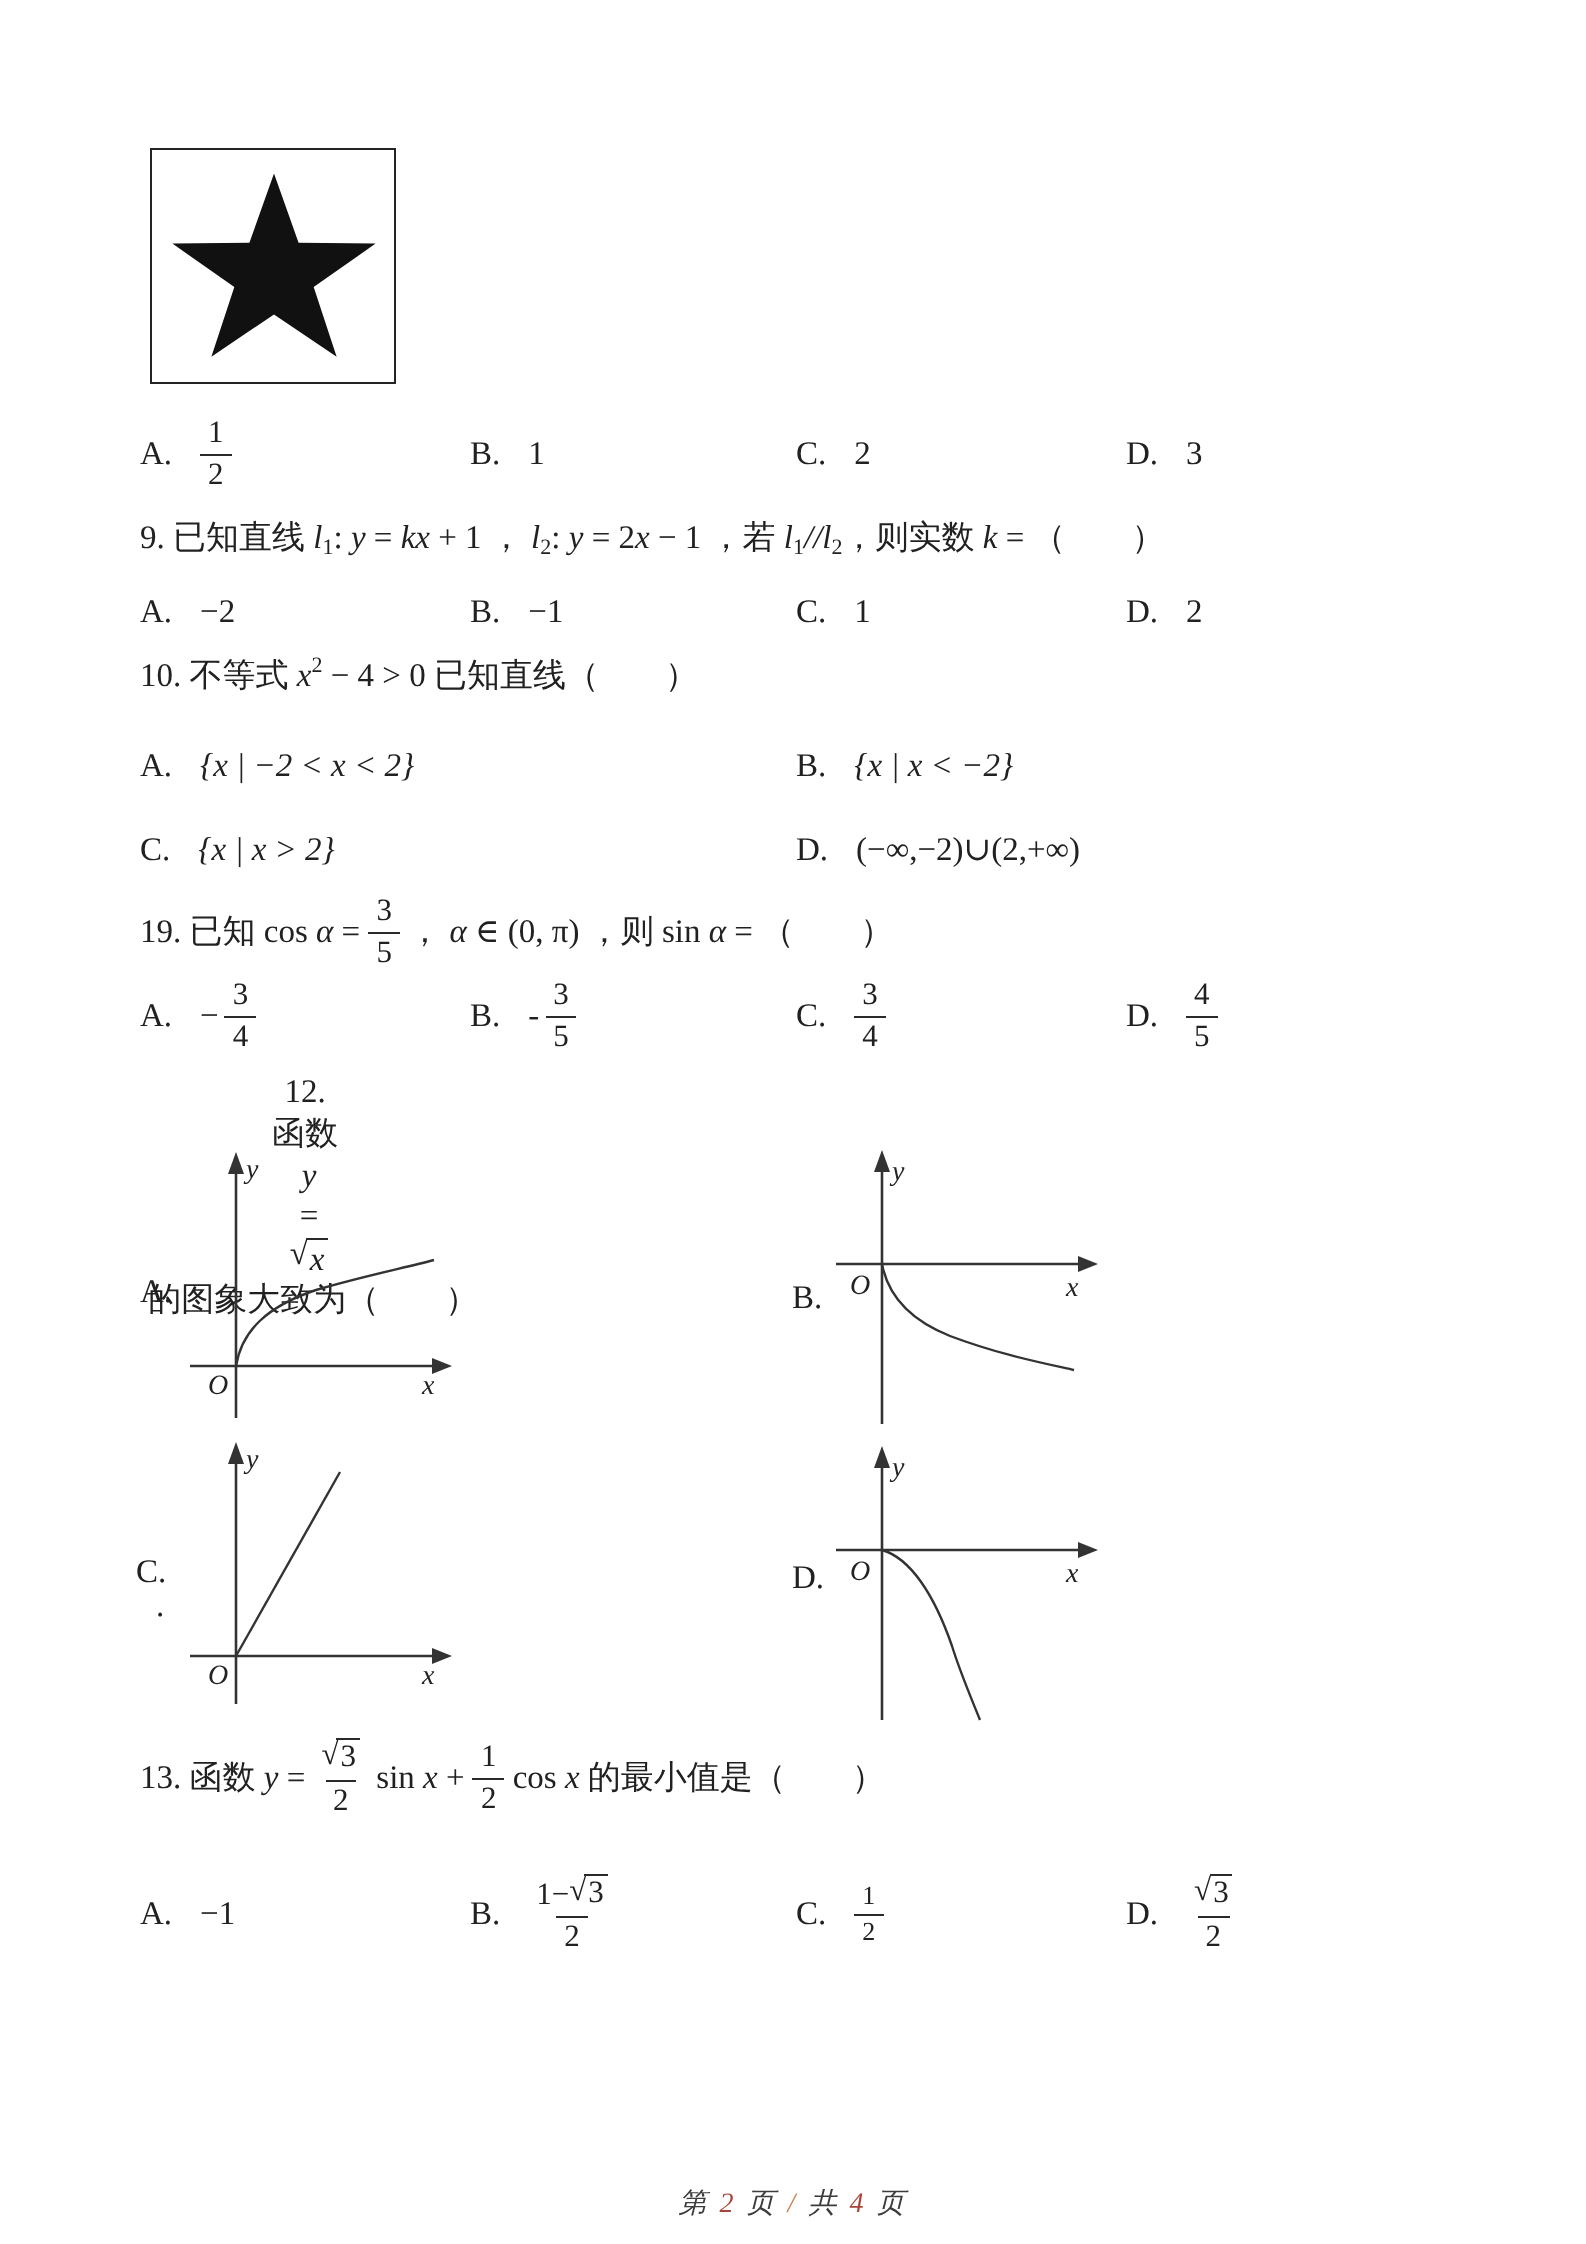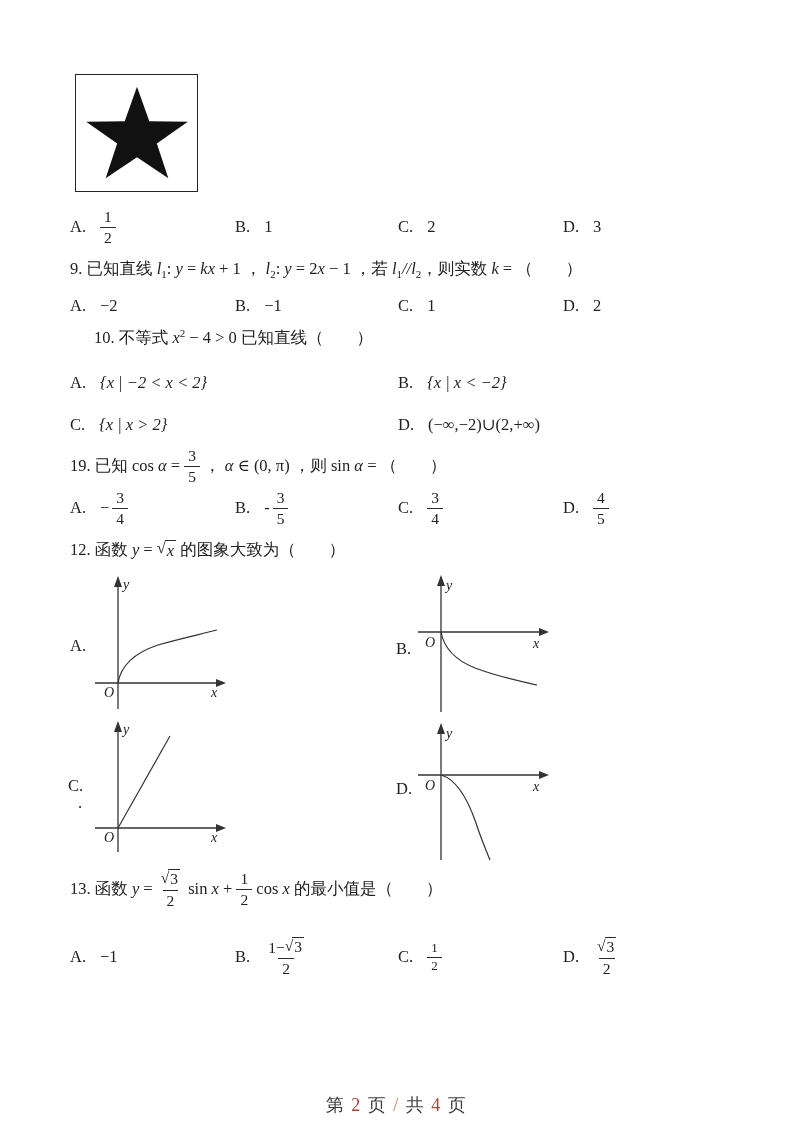--- a/index.html
+++ b/index.html
@@ -29,21 +29,21 @@
     display:flex; align-items:center; justify-content:center;
   }
   .graph { position:absolute; }
   .ax { stroke:#333333; stroke-width:1.3; }
   .ah { fill:#333333; stroke:none; }
   .cv { stroke:#333333; stroke-width:1.2; fill:none; }
   .al { font-family:"Liberation Serif","DejaVu Serif",serif; font-style:italic; font-size:14px; fill:#222222; }
   .glabel { position:absolute; font-size:16.5px; color:#212121; }
   .footer {
     position:absolute; left:0; right:0; top:1093px; text-align:center;
-    font-size:18px; color:#3c3c3c; letter-spacing:1.5px;
+    font-size:14px; color:#3c3c3c; letter-spacing:1.5px;font-style:italic;
   }
   .footer .fnum { color:#a8453a; }
   .footer .fslash { color:#c87f52; }
 </style>
 </head>
 <body>
 
 <div class="page">
 
   <div class="star-box">
@@ -78,21 +78,21 @@
   <div class="opt" style="left:235px; top:292px; height:28px;">
     <span class="lbl">B.</span><span>−1</span>
   </div>
   <div class="opt" style="left:398px; top:292px; height:28px;">
     <span class="lbl">C.</span><span>1</span>
   </div>
   <div class="opt" style="left:563px; top:292px; height:28px;">
     <span class="lbl">D.</span><span>2</span>
   </div>
 
-  <div class="stem" style="left:70px; top:324px; height:28px;margin-left:24px;">
+  <div class="stem" style="left:70px; top:324px; height:28px;">
     <span>10. </span><span>不等式 </span><span class="it">x</span><sup>2</sup><span> − 4 &gt; 0 </span><span>已知直线（　　）</span>
   </div>
   <div class="opt" style="left:70px; top:364px; height:38px;">
     <span class="lbl">A.</span><span class="it">{x | −2 &lt; x &lt; 2}</span>
   </div>
   <div class="opt" style="left:398px; top:364px; height:38px;">
     <span class="lbl">B.</span><span class="it">{x | x &lt; −2}</span>
   </div>
   <div class="opt" style="left:70px; top:406px; height:38px;">
     <span class="lbl">C.</span><span class="it">{x | x &gt; 2}</span>
@@ -110,21 +110,21 @@
   <div class="opt" style="left:235px; top:484px; height:48px;">
     <span class="lbl">B.</span><span class="mins">-</span><span class="frac"><span class="num">3</span><span class="den">5</span></span>
   </div>
   <div class="opt" style="left:398px; top:484px; height:48px;">
     <span class="lbl">C.</span><span class="frac"><span class="num">3</span><span class="den">4</span></span>
   </div>
   <div class="opt" style="left:563px; top:484px; height:48px;">
     <span class="lbl">D.</span><span class="frac"><span class="num">4</span><span class="den">5</span></span>
   </div>
 
-  <div class="stem" style="left:70px; top:536px; height:28px;">
+  <div class="stem" style="left:70px; top:536px; height:28px;flex-direction:column;">
     <span>12. </span><span>函数 </span><span class="it">y</span><span> = </span><span class="sqrt"><span class="sign">√</span><span class="rad it">x</span></span><span> 的图象大致为（　　）</span>
   </div>
 
   <div class="glabel" style="left:70px; top:636px;">A.</div>
   <div class="graph" style="left:90px; top:573px;">
     <svg width="142" height="138" viewBox="0 0 142 138">
       <line class="ax" x1="28" y1="136" x2="28" y2="10"></line>
       <polygon class="ah" points="28,3 24,14 32,14"></polygon>
       <line class="ax" x1="5" y1="110" x2="129" y2="110"></line>
       <polygon class="ah" points="136,110 126,106 126,114"></polygon>

